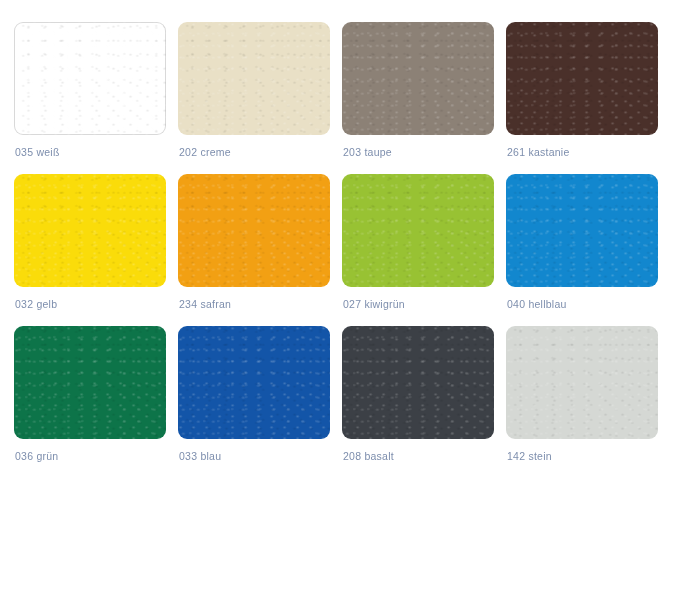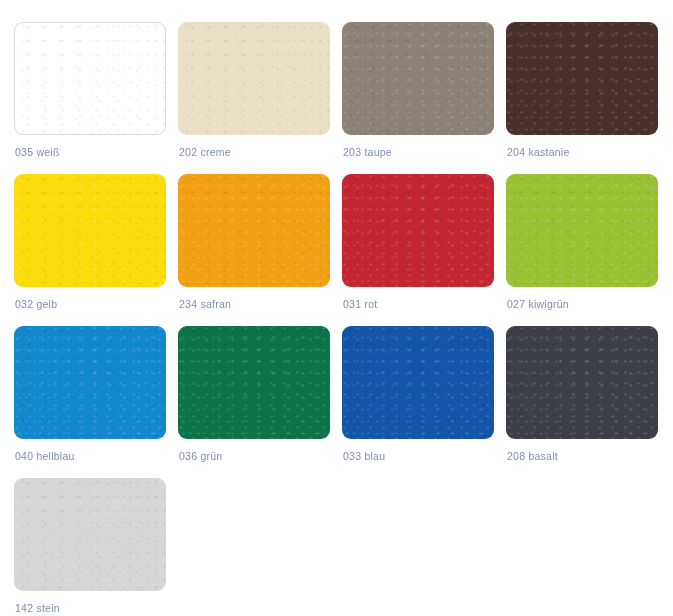--- a/index.html
+++ b/index.html
@@ -89,39 +89,33 @@
     <div class="swatch-cell">
       <div class="swatch-chip" style="background: rgb(140, 129, 118);">
         <div class="grain"></div>
       </div>
       <div class="swatch-label">203 taupe</div>
     </div>
     <div class="swatch-cell">
       <div class="swatch-chip" style="background: rgb(74, 48, 42);">
         <div class="grain"></div>
       </div>
-      <div class="swatch-label">204 kastanie</div>
+      <div class="swatch-label">261 kastanie</div>
     </div>
     <div class="swatch-cell">
       <div class="swatch-chip" style="background: rgb(250, 220, 10);">
         <div class="grain"></div>
       </div>
       <div class="swatch-label">032 gelb</div>
     </div>
     <div class="swatch-cell">
       <div class="swatch-chip" style="background: rgb(242, 160, 19);">
         <div class="grain"></div>
       </div>
       <div class="swatch-label">234 safran</div>
-    </div>
-    <div class="swatch-cell">
-      <div class="swatch-chip" style="background: rgb(196, 38, 48);">
-        <div class="grain"></div>
-      </div>
-      <div class="swatch-label">031 rot</div>
     </div>
     <div class="swatch-cell">
       <div class="swatch-chip" style="background: rgb(152, 194, 51);">
         <div class="grain"></div>
       </div>
       <div class="swatch-label">027 kiwigrün</div>
     </div>
     <div class="swatch-cell">
       <div class="swatch-chip" style="background: rgb(18, 135, 206);">
         <div class="grain"></div>

